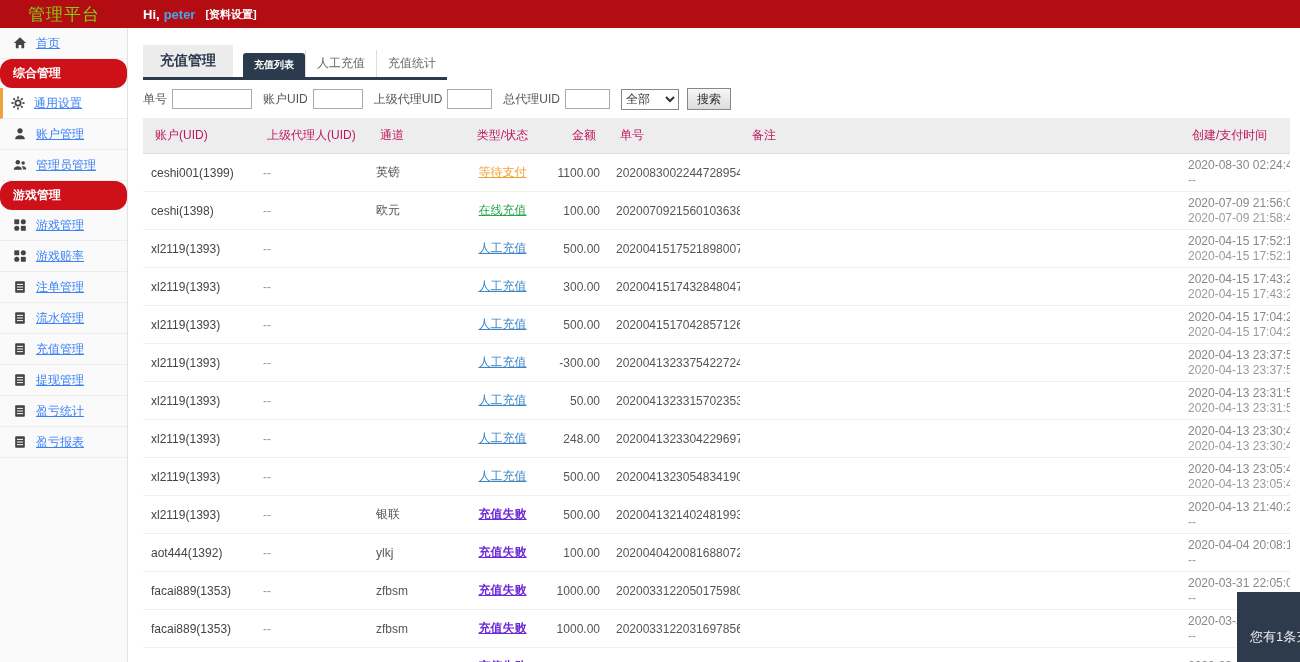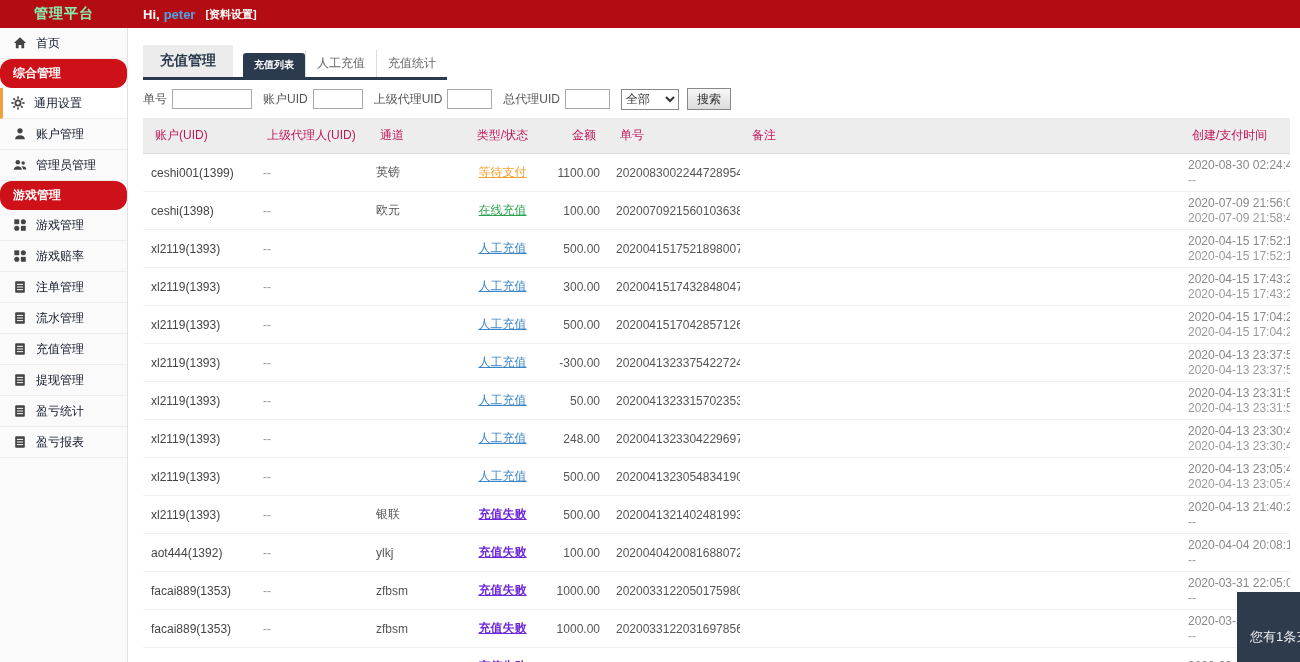--- a/index.html
+++ b/index.html
@@ -3,28 +3,28 @@
 <meta charset="utf-8">
 <style>
   * { box-sizing: border-box; }
   html,body { margin:0; padding:0; }
   body {
     width:1300px; height:662px; overflow:hidden; position:relative;
     background:#fff; font-family:"Liberation Sans","DejaVu Sans",sans-serif;
   }
   
   .topbar { height:28px; background:#b30d13; display:flex; align-items:center; }
-  .brand { width:128px; text-align:center; color:#86efac; font-weight:bold; font-size:14px; letter-spacing:1px; }
+  .brand { width:128px; text-align:center; color:#84cc16; font-weight:normal; font-size:17px; letter-spacing:1px; }
   .greet { margin-left:15px; color:#fff; font-weight:bold; font-size:13px; display:flex; align-items:flex-end; }
   .greet .uname { color:#4da3e8; margin-left:4px; }
   .profile-link { color:#fff; font-size:11px; font-weight:bold; margin-left:10px; text-decoration:none; cursor:pointer; }
   
   .sidebar { position:absolute; top:28px; left:0; width:128px; bottom:0; background:#fafafa; border-right:1px solid #e2e2e2; }
   .side-item { height:31px; display:flex; align-items:center; gap:9px; padding-left:13px;
-    border-bottom:1px solid #ededed; font-size:12px; color:#0f172a; cursor:pointer; background:#fafafa; }
+    border-bottom:1px solid #ededed; font-size:12px; color:#3b82f6; cursor:pointer; background:#fafafa;text-decoration:underline; }
   .side-item .icon { width:14px; height:14px; color:#444; display:inline-flex; flex:none; }
   .side-item .icon svg { width:14px; height:14px; }
   .side-item.active { background:#fff; border-left:3px solid #efa23d; padding-left:8px; }
   .side-section { height:29px; display:flex; align-items:center; padding-left:13px;
     background:#ce1019; color:#fff; font-size:12px; font-weight:bold; cursor:pointer;border-radius:12px; }
   
   .main { position:absolute; left:129px; top:28px; right:0; bottom:0; background:#fff;
     padding:17px 10px 0 14px; overflow:hidden; }
   .tabrow { display:inline-flex; align-items:flex-end; border-bottom:3px solid #2b3a4d; }
   .page-tab { background:#ececec; color:#2b3a4d; font-size:14px; font-weight:bold; padding:7px 17px; cursor:pointer; }

